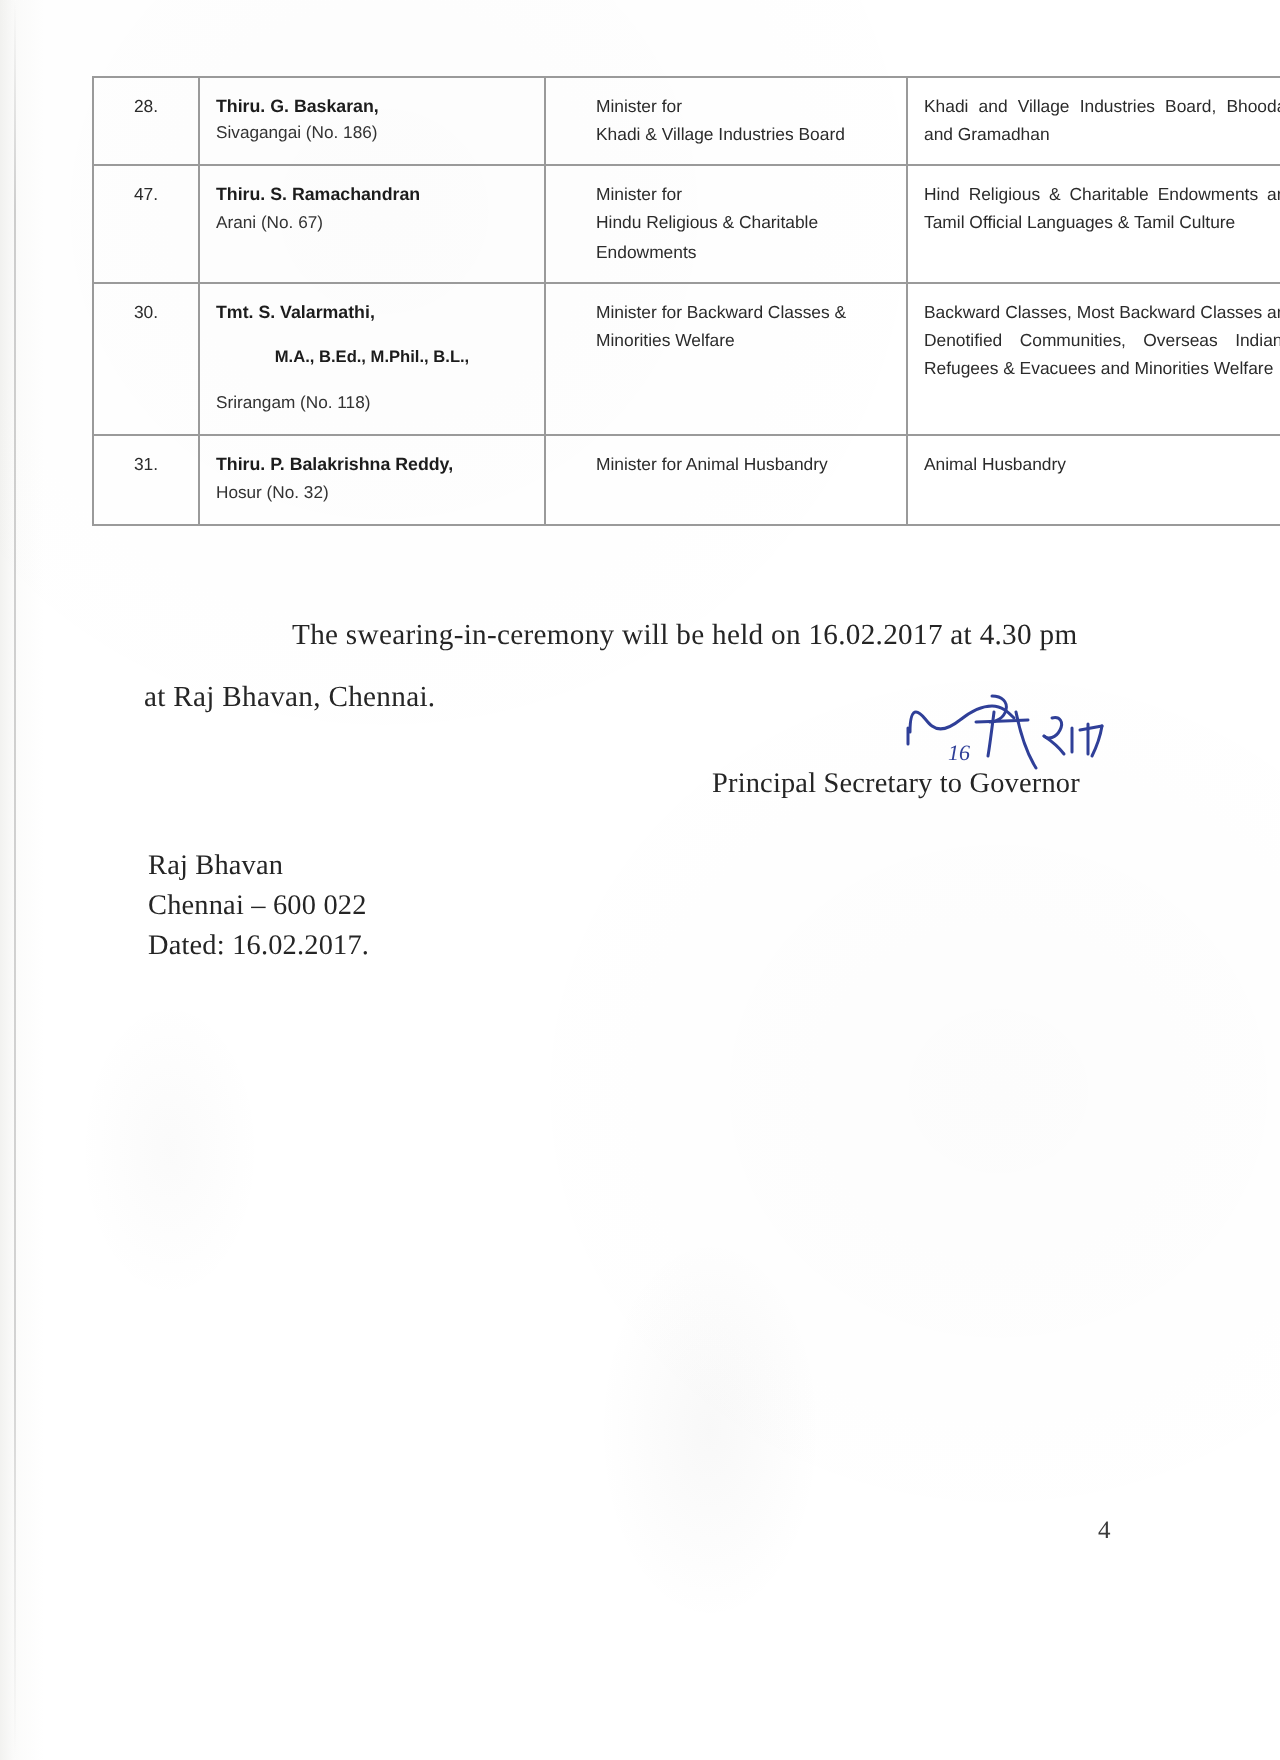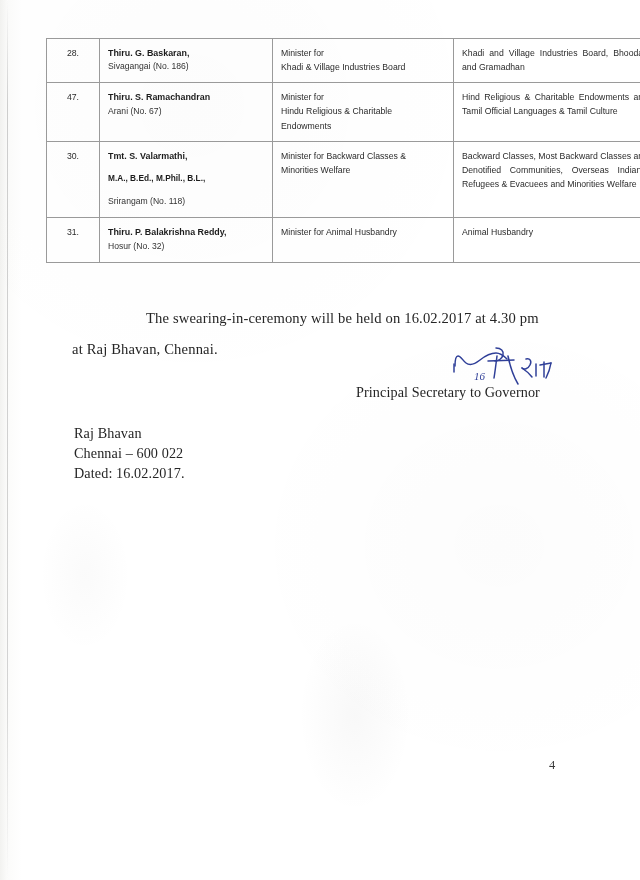--- a/index.html
+++ b/index.html
@@ -73,30 +73,30 @@
     font-weight: bold;
     font-size: 8.9px;
     color: #1c1c1c;
     display: block;
   }
   .name-degrees {
     font-weight: bold;
     font-size: 8.3px;
     color: #1c1c1c;
     display: block;
-    text-align: left;
+    text-align: center;
     padding-top: 9px;
   }
   .name-constituency {
     display: block;
     font-size: 8.6px;
     color: #333333;
   }
   .name-constituency.spaced { padding-top: 10px; }
-  .office-line { display: block; }
+  .office-line { display: block; margin-left: 17px; }
   .portfolio-pad-top { padding-top: 5px; }
   .vcenter { padding-top: 16px; }
 
   
   .serif-block {
     position: absolute;
     font-family: "Liberation Serif", serif;
     color: #252525;
   }
   #ceremony-line-1 {

